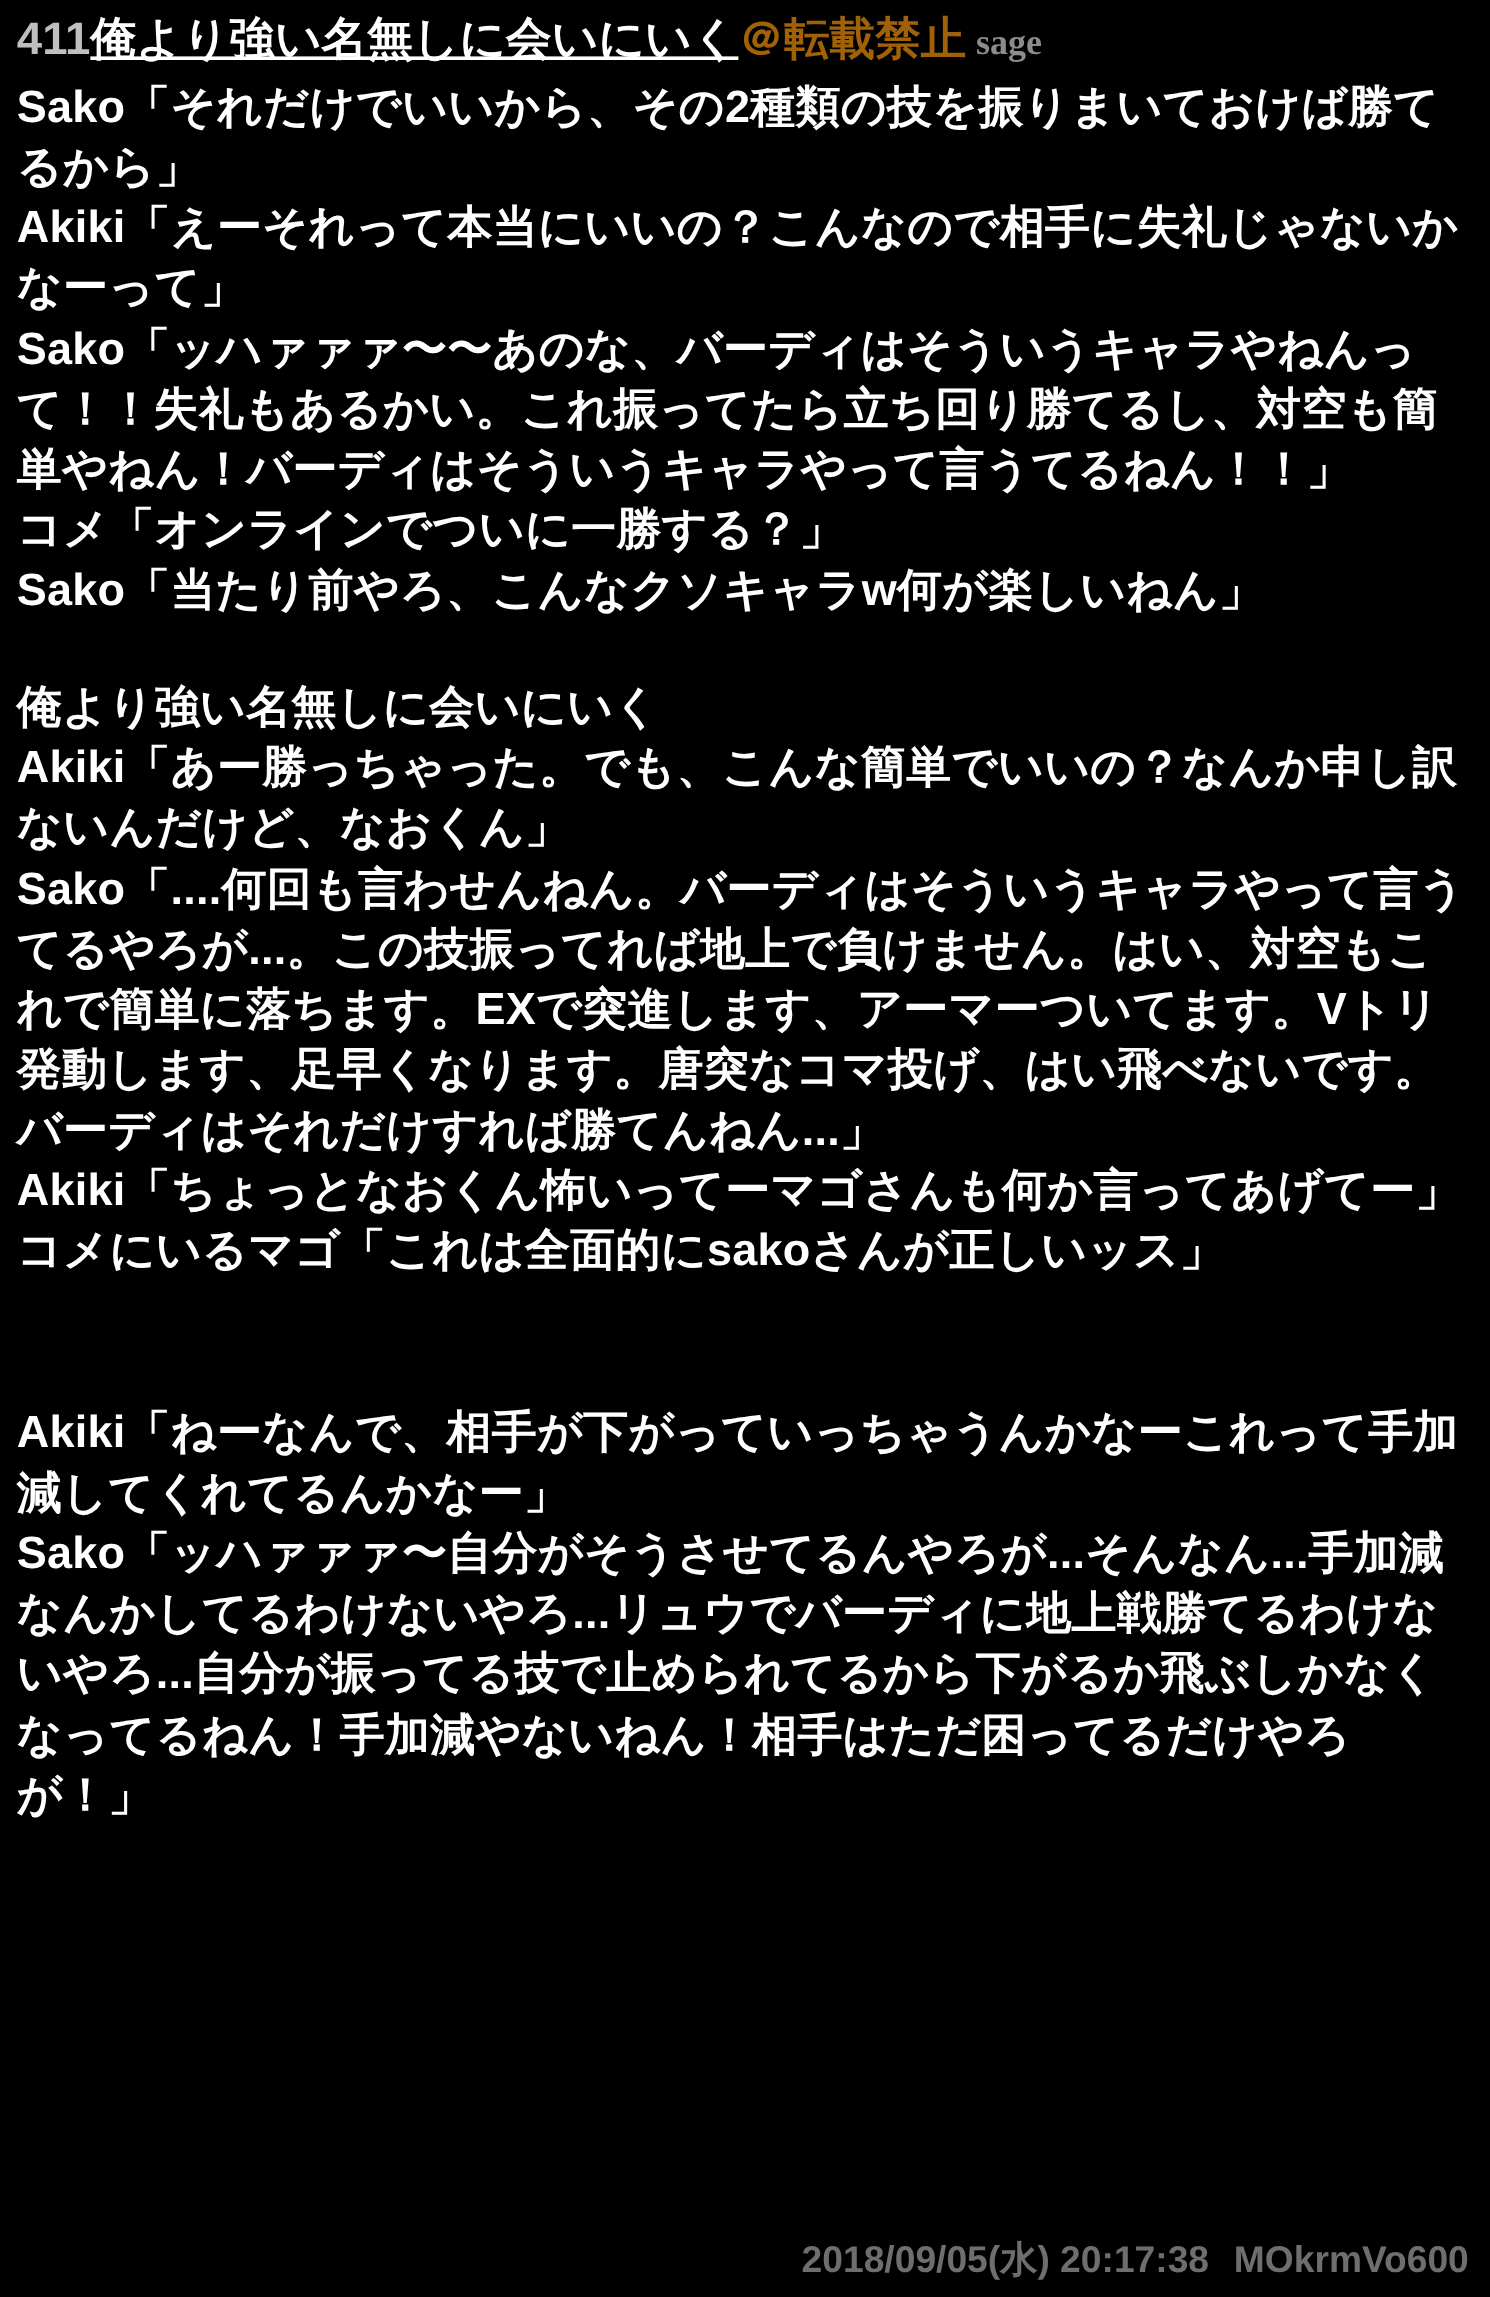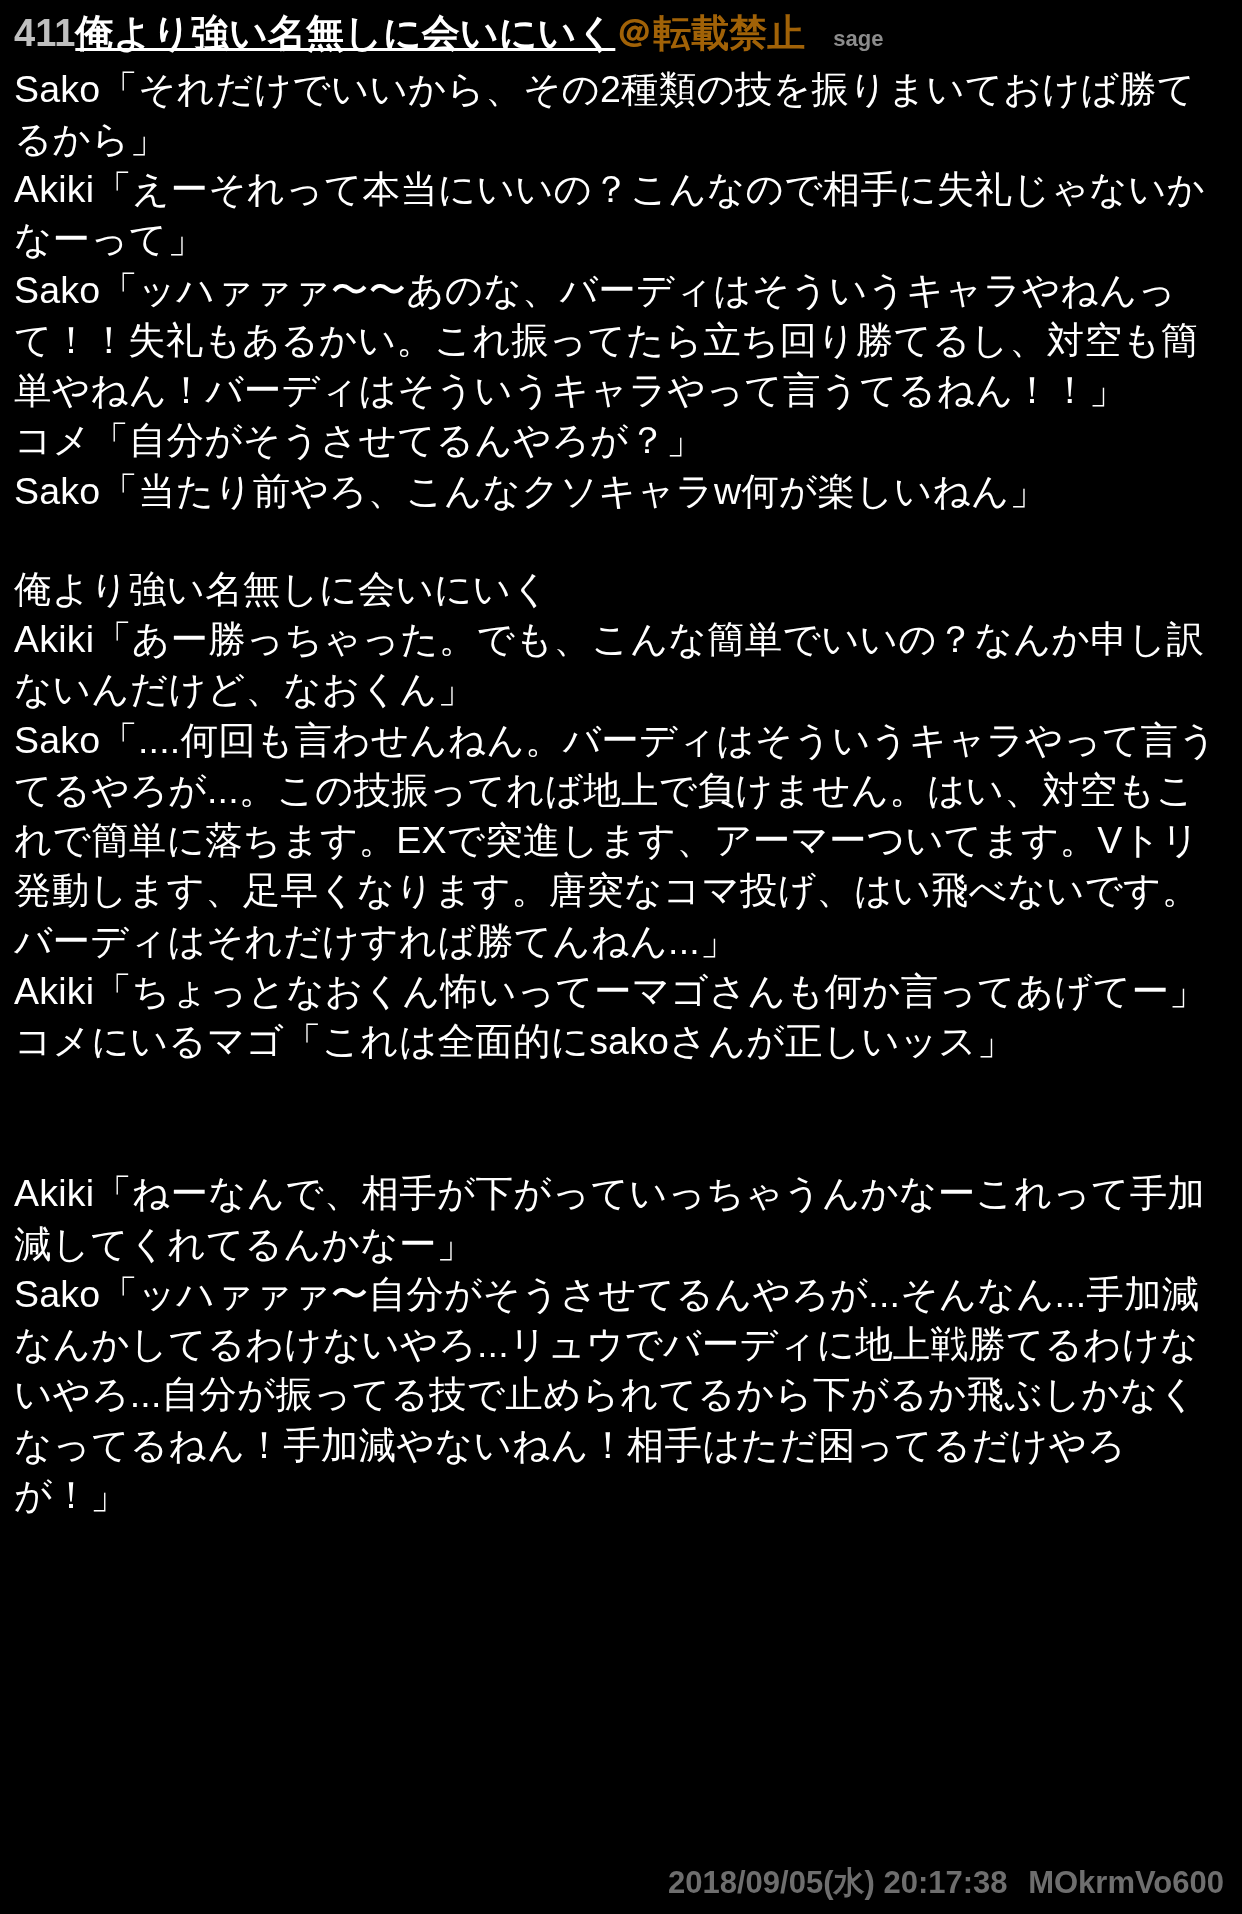--- a/index.html
+++ b/index.html
@@ -39,31 +39,33 @@
   }
   .post-name {
     color: #ffffff;
     text-decoration: underline;
   }
   .post-mail {
     color: #a16207;
   }
   .post-sage {
     color: #8c8c8c;
-    font-size: 22px;
+    font-size: 30px;
     font-weight: bold;
-    margin-left: 28px;
+    margin-left: 8px;
+    font-family: Liberation Serif, serif;
   }
   
   .post-body {
     font-size: 37.5px;
     line-height: 1.34;
     color: #ffffff;
     letter-spacing: 0.2px;
     word-break: break-all;
+    font-weight: bold;
   }
   .para {
     margin: 0;
   }
   .blank {
     display: block;
     height: 48px;
   }
   .blank-big {
     display: block;
@@ -93,21 +95,21 @@
     <span class="post-number">411</span>
     <span class="post-name">俺より強い名無しに会いにいく</span>
     <span class="post-mail">＠転載禁止</span>
     <span class="post-sage">sage</span>
   </div>
 
   <div class="post-body">
     <p class="para">Sako「それだけでいいから、その2種類の技を振りまいておけば勝てるから」</p>
     <p class="para">Akiki「えーそれって本当にいいの？こんなので相手に失礼じゃないかなーって」</p>
     <p class="para">Sako「ッハァァァ〜〜あのな、バーディはそういうキャラやねんって！！失礼もあるかい。これ振ってたら立ち回り勝てるし、対空も簡単やねん！バーディはそういうキャラやって言うてるねん！！」</p>
-    <p class="para">コメ「自分がそうさせてるんやろが？」</p>
+    <p class="para">コメ「オンラインでついに一勝する？」</p>
     <p class="para">Sako「当たり前やろ、こんなクソキャラw何が楽しいねん」</p>
     <span class="blank"></span>
     <p class="para">俺より強い名無しに会いにいく</p>
     <p class="para">Akiki「あー勝っちゃった。でも、こんな簡単でいいの？なんか申し訳ないんだけど、なおくん」</p>
     <p class="para">Sako「....何回も言わせんねん。バーディはそういうキャラやって言うてるやろが...。この技振ってれば地上で負けません。はい、対空もこれで簡単に落ちます。EXで突進します、アーマーついてます。Vトリ発動します、足早くなります。唐突なコマ投げ、はい飛べないです。バーディはそれだけすれば勝てんねん...」</p>
     <p class="para">Akiki「ちょっとなおくん怖いってーマゴさんも何か言ってあげてー」</p>
     <p class="para">コメにいるマゴ「これは全面的にsakoさんが正しいッス」</p>
     <span class="blank-big"></span>
     <p class="para">Akiki「ねーなんで、相手が下がっていっちゃうんかなーこれって手加減してくれてるんかなー」</p>
     <p class="para">Sako「ッハァァァ〜自分がそうさせてるんやろが...そんなん...手加減なんかしてるわけないやろ...リュウでバーディに地上戦勝てるわけないやろ...自分が振ってる技で止められてるから下がるか飛ぶしかなくなってるねん！手加減やないねん！相手はただ困ってるだけやろが！」</p>

